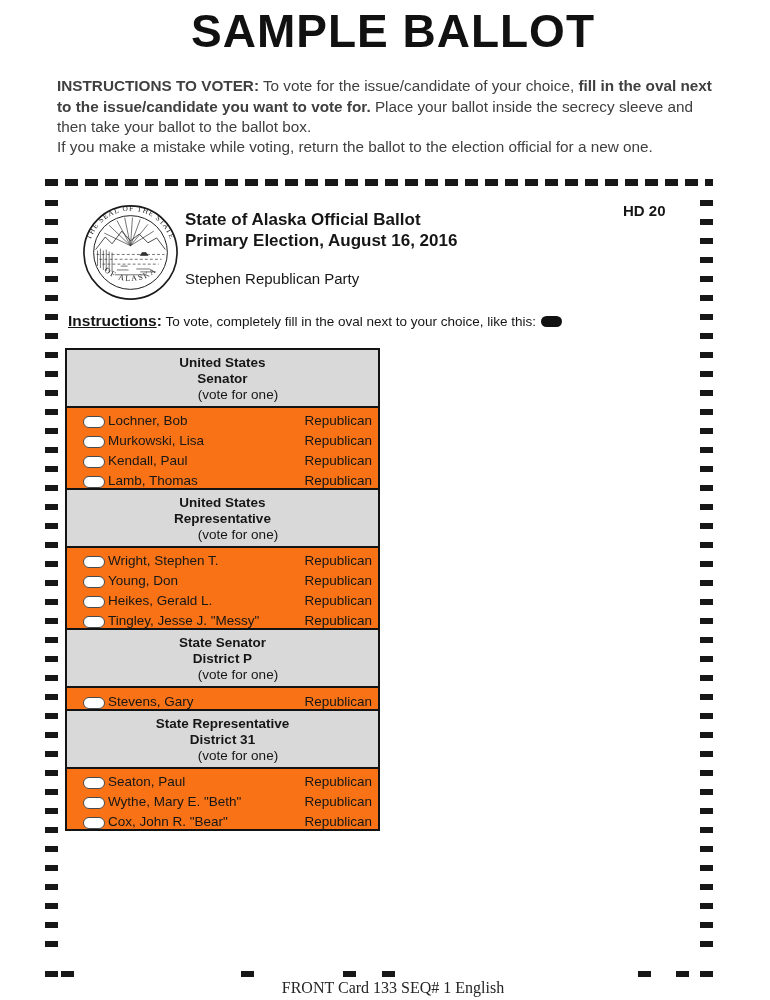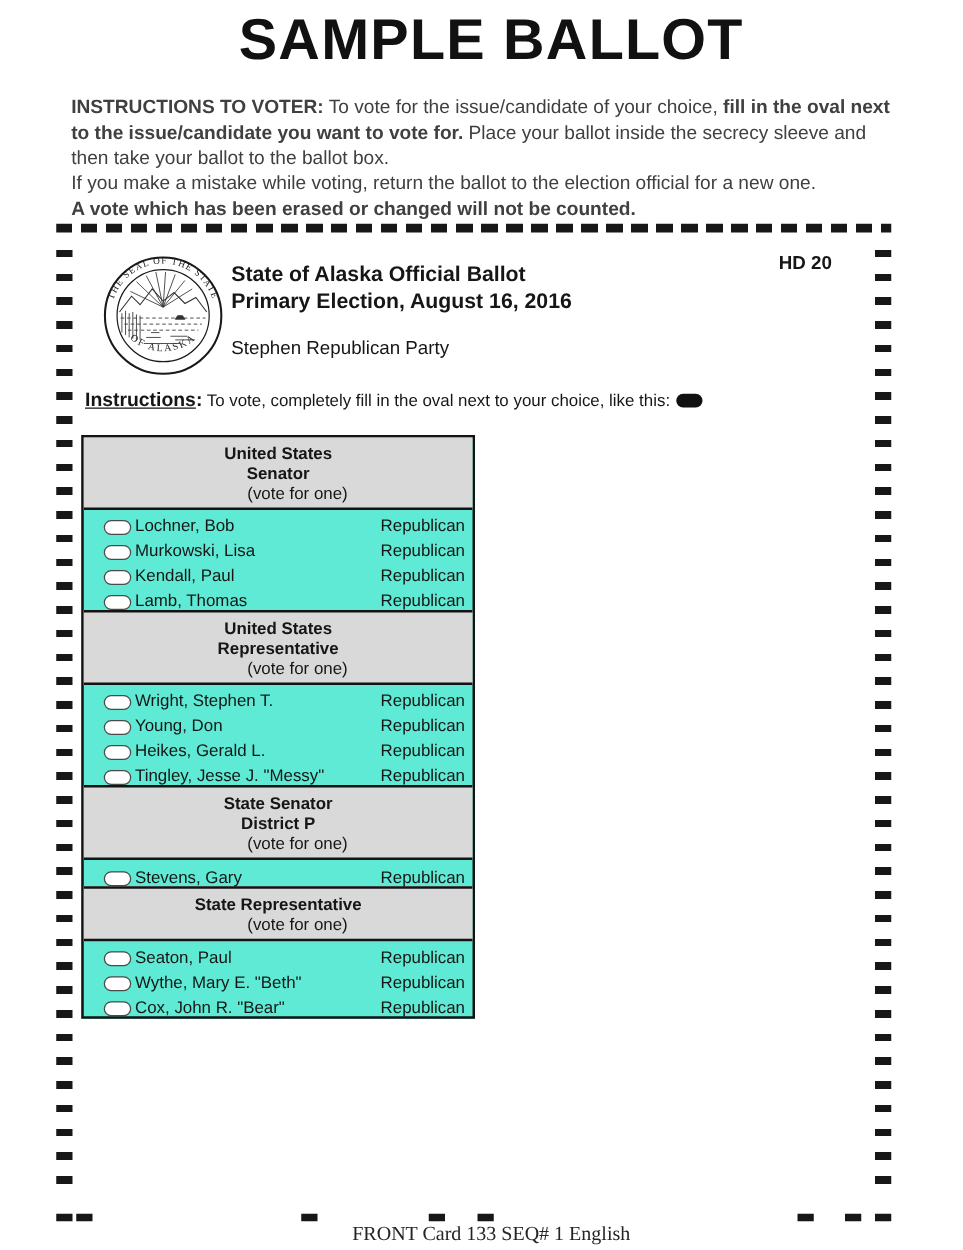--- a/index.html
+++ b/index.html
@@ -35,21 +35,21 @@
   .head-line2{top:52px;}
   .party-line{position:absolute;left:140px;top:91px;font-size:15px;}
 
   .ballot-instr{position:absolute;left:23px;top:133px;white-space:nowrap;font-size:13.5px;}
   .ballot-instr .lbl{font-weight:bold;font-size:15.5px;text-decoration:underline;}
   .ballot-instr .colon{font-weight:bold;font-size:15.5px;}
   .oval-filled{display:inline-block;width:21px;height:11px;background:#111;border-radius:7px;
                vertical-align:-1px;margin-left:5px;}
 
   
-  .table{position:absolute;left:20px;top:169px;width:315px;border:2px solid #131313;background:#5eead4;
+  .table{position:absolute;left:20px;top:169px;width:315px;border:2px solid #131313;background:#f97316;
          box-sizing:border-box;}
   .c-header{background:#d9d9d9;text-align:center;padding:5px 0 3px;border-bottom:2px solid #131313;
             line-height:16px;font-size:13.5px;}
   .c-header.mid{border-top:2px solid #131313;}
   .c-title{font-weight:bold;display:block;}
   .c-note{display:block;margin-left:31px;}
   .cand-row{height:20px;display:flex;align-items:flex-end;padding:0 6px 0 16px;font-size:13.5px;}
   .vote-oval{width:20px;height:10px;border:1.4px solid #4a4a4a;border-radius:7px;margin-right:3px;
              flex:none;background:#fff;}
   .cand-name{white-space:nowrap;}
@@ -62,21 +62,20 @@
 <body>
 
 <div class="page">
 
   <h1 class="page-title">SAMPLE BALLOT</h1>
 
   <p class="instr instr-1"><span class="b">INSTRUCTIONS TO VOTER:</span><span> To vote for the issue/candidate of your choice, </span><span class="b">fill in the oval next to the issue/candidate you want to vote for.</span><span>  Place your ballot inside the secrecy sleeve and then take your ballot to the ballot box.</span></p>
 
   <p class="instr instr-2">
       <span class="blk">If you make a mistake while voting, return the ballot to the election official for a new one.</span>
-      <span class="blk b">A vote which has been erased or changed will not be counted.</span>
     </p>
 
   <div class="ballot">
 
     <div class="tm-top"></div>
     <div class="tm-side tm-left"></div>
     <div class="tm-side tm-right"></div>
     <div class="tm-b" style="left:0px"></div>
     <div class="tm-b" style="left:16px"></div>
     <div class="tm-b" style="left:196px"></div>
@@ -177,20 +176,21 @@
         <span class="c-note">(vote for one)</span>
       </div>
       <div class="cand-row" style="height:21px">
         <span class="vote-oval"></span>
         <span class="cand-name">Stevens, Gary</span>
         <span class="cand-party">Republican</span>
       </div>
 
       <div class="c-header mid">
         <span class="c-title">State Representative</span>
+        <span class="c-title">District 31</span>
         <span class="c-note">(vote for one)</span>
       </div>
       <div class="cand-row">
         <span class="vote-oval"></span>
         <span class="cand-name">Seaton, Paul</span>
         <span class="cand-party">Republican</span>
       </div>
       <div class="cand-row">
         <span class="vote-oval"></span>
         <span class="cand-name">Wythe, Mary E. "Beth"</span>

